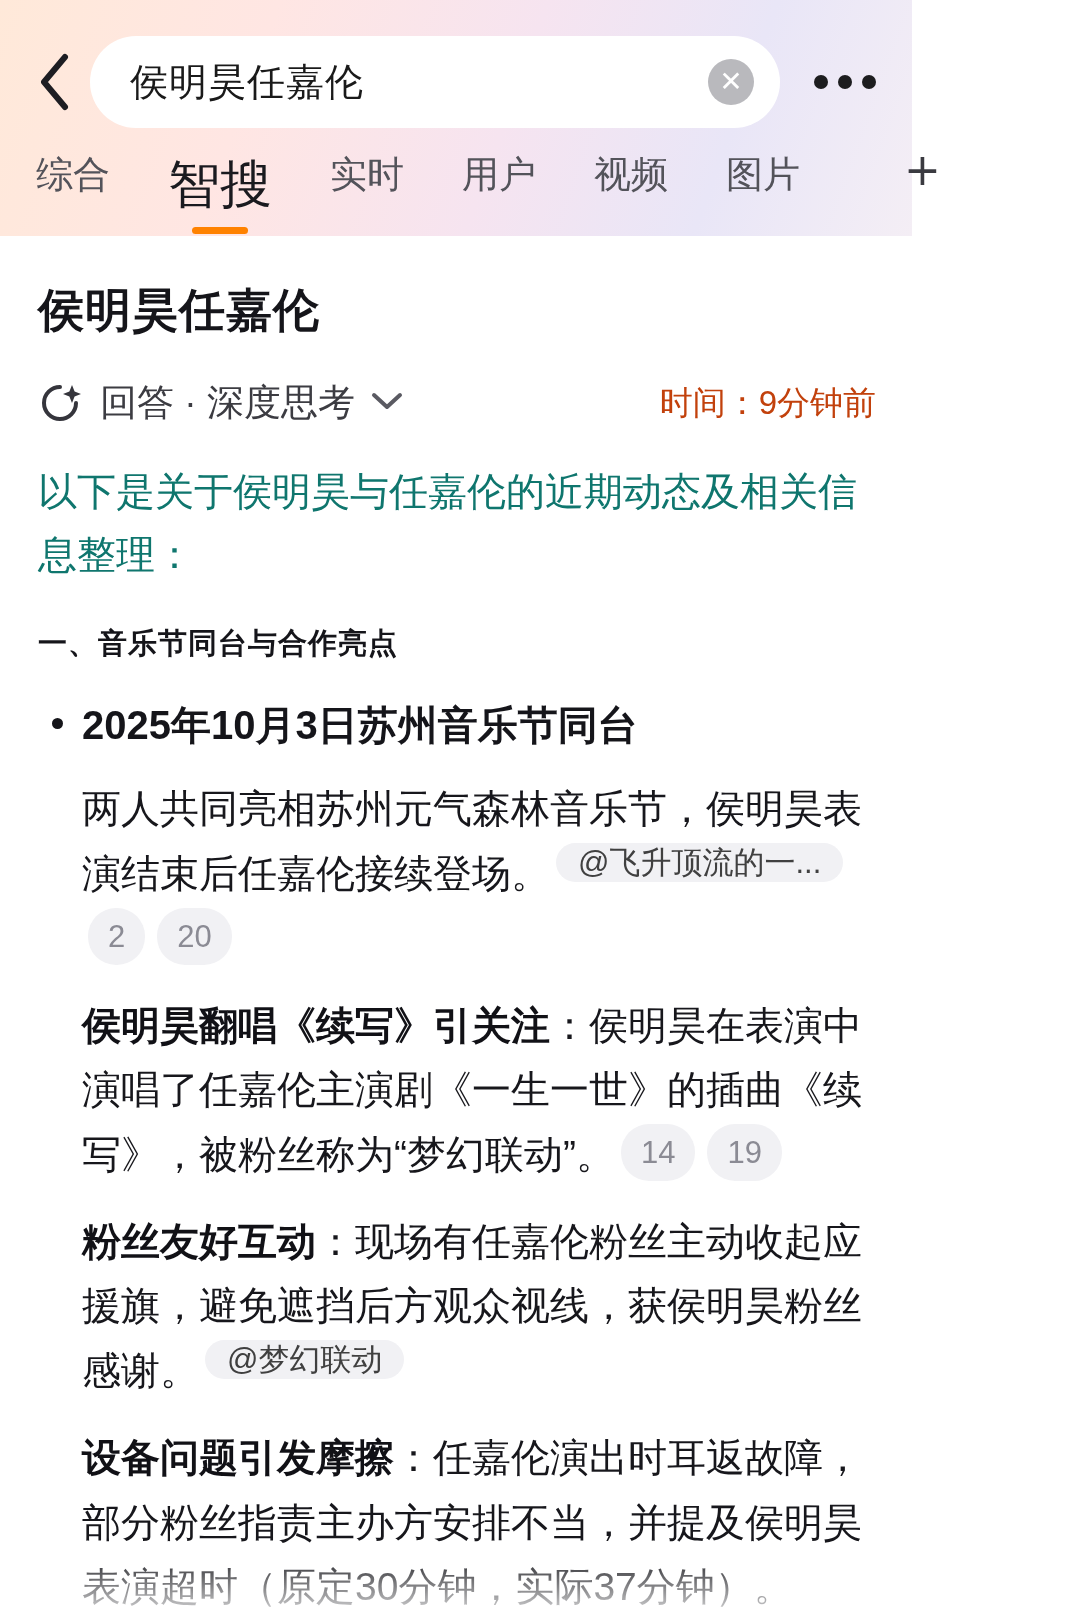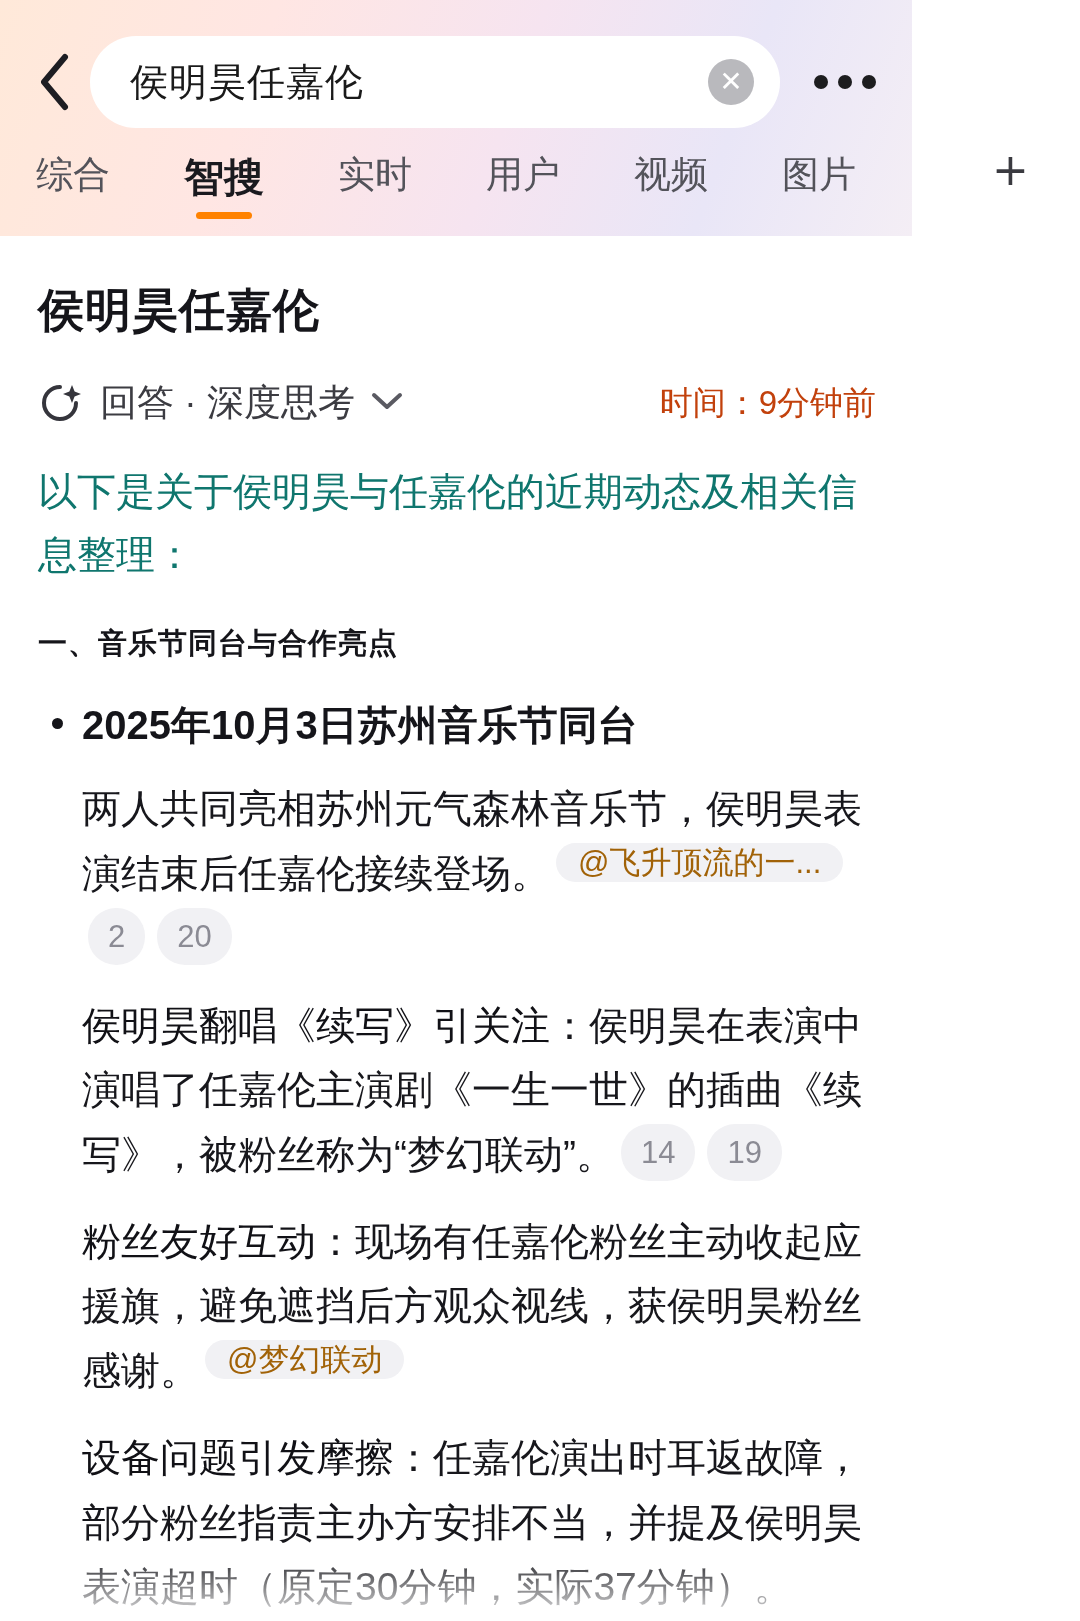--- a/index.html
+++ b/index.html
@@ -85,35 +85,35 @@
     height: 14px;
     border-radius: 50%;
     background: #1d1d1f;
   }
   
   .tabs {
     display: flex;
     align-items: flex-start;
     padding: 14px 36px 0 36px;
     height: 100px;
-    gap: 16px;
+    gap: 0;
   }
   .tab {
     position: relative;
     font-size: 37px;
     color: #53535a;
     padding: 6px 0 14px 0;
     margin-right: 58px;
     white-space: nowrap;
     cursor: pointer;
   }
   .tab.active {
     color: #1a1a1f;
-    font-weight: bold;
-    font-size: 40px;
+    font-weight: normal;
+    font-size: 52px;
   }
   .tab.active::after {
     content: "";
     position: absolute;
     left: 50%;
     transform: translateX(-50%);
     bottom: 0;
     width: 56px;
     height: 7px;
     border-radius: 4px;
@@ -202,26 +202,26 @@
     height: 11px;
     border-radius: 50%;
     background: #15151a;
   }
   .body-block {
     font-size: 39px;
     line-height: 1.66;
     color: #17171c;
     padding: 14px 0 8px 46px;
   }
-  .body-block b { font-weight: normal; color: #111116; }
+  .body-block b { font-weight: bold; color: #111116; }
   .chip {
     display: inline-block;
     background: #f1f1f4;
     border-radius: 28px;
-    color: #a16207;
+    color: #404040;
     font-size: 31px;
     line-height: 1;
     padding: 4px 22px;
     margin: 0 6px;
     vertical-align: 5px;
     cursor: pointer;
   }
   .chip.num { padding: 13px 20px; color: #8b8b94; }
   .chip.src { max-width: 320px; overflow: hidden; text-overflow: ellipsis; white-space: nowrap; vertical-align: 5px; }
   .fade-bottom {

